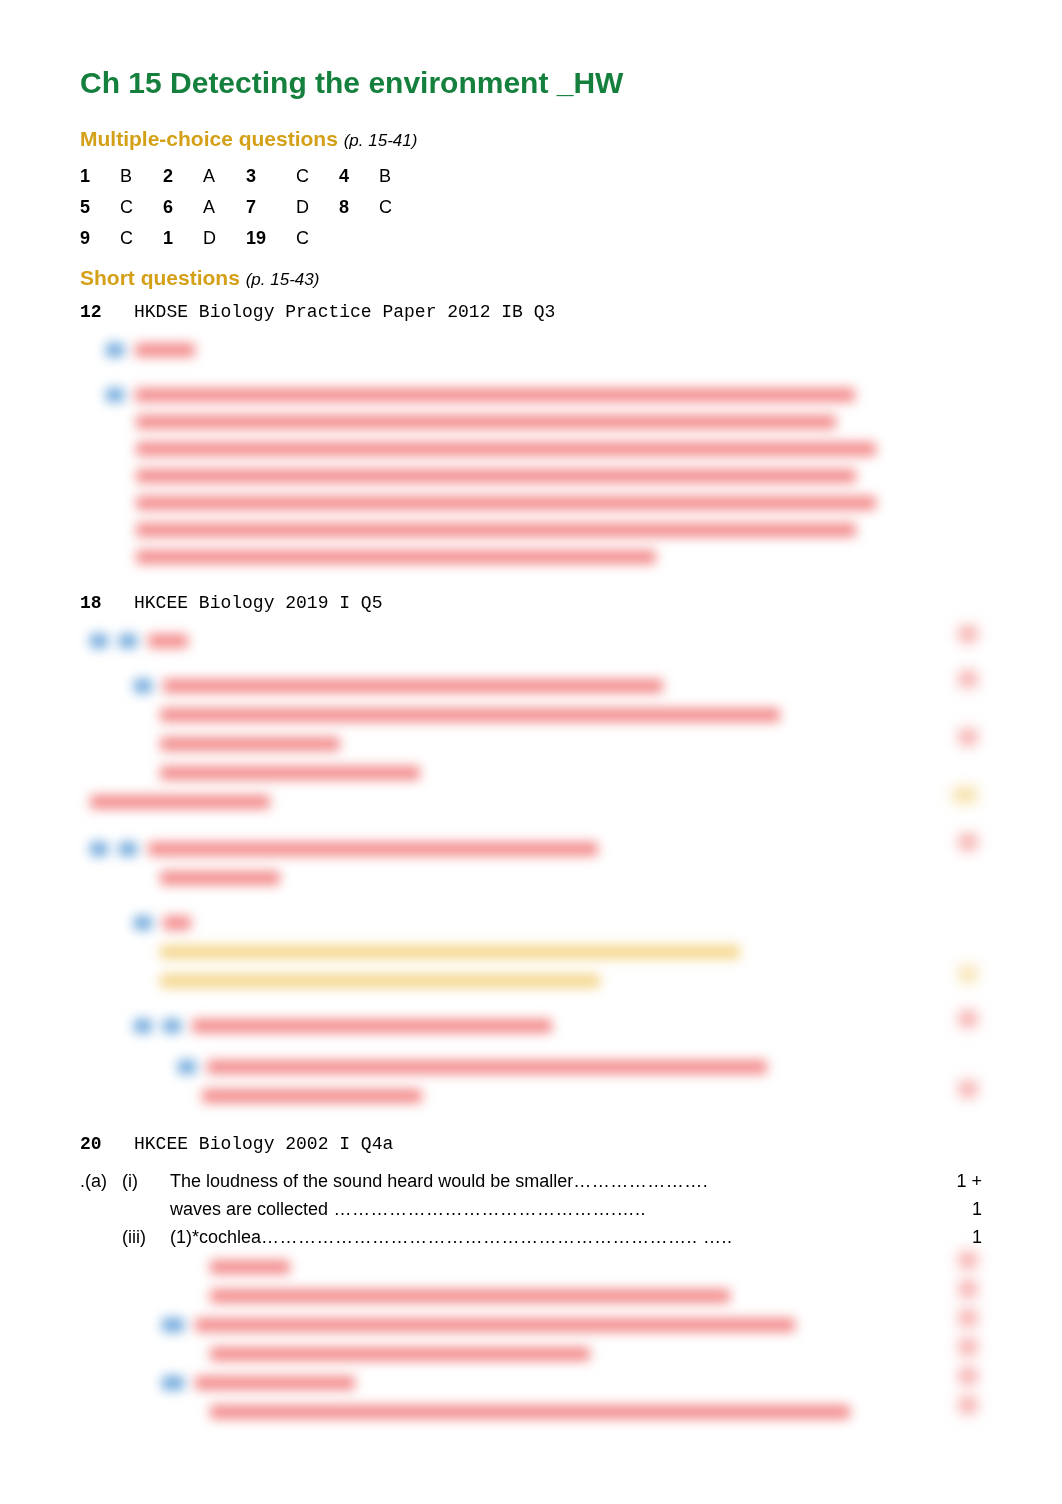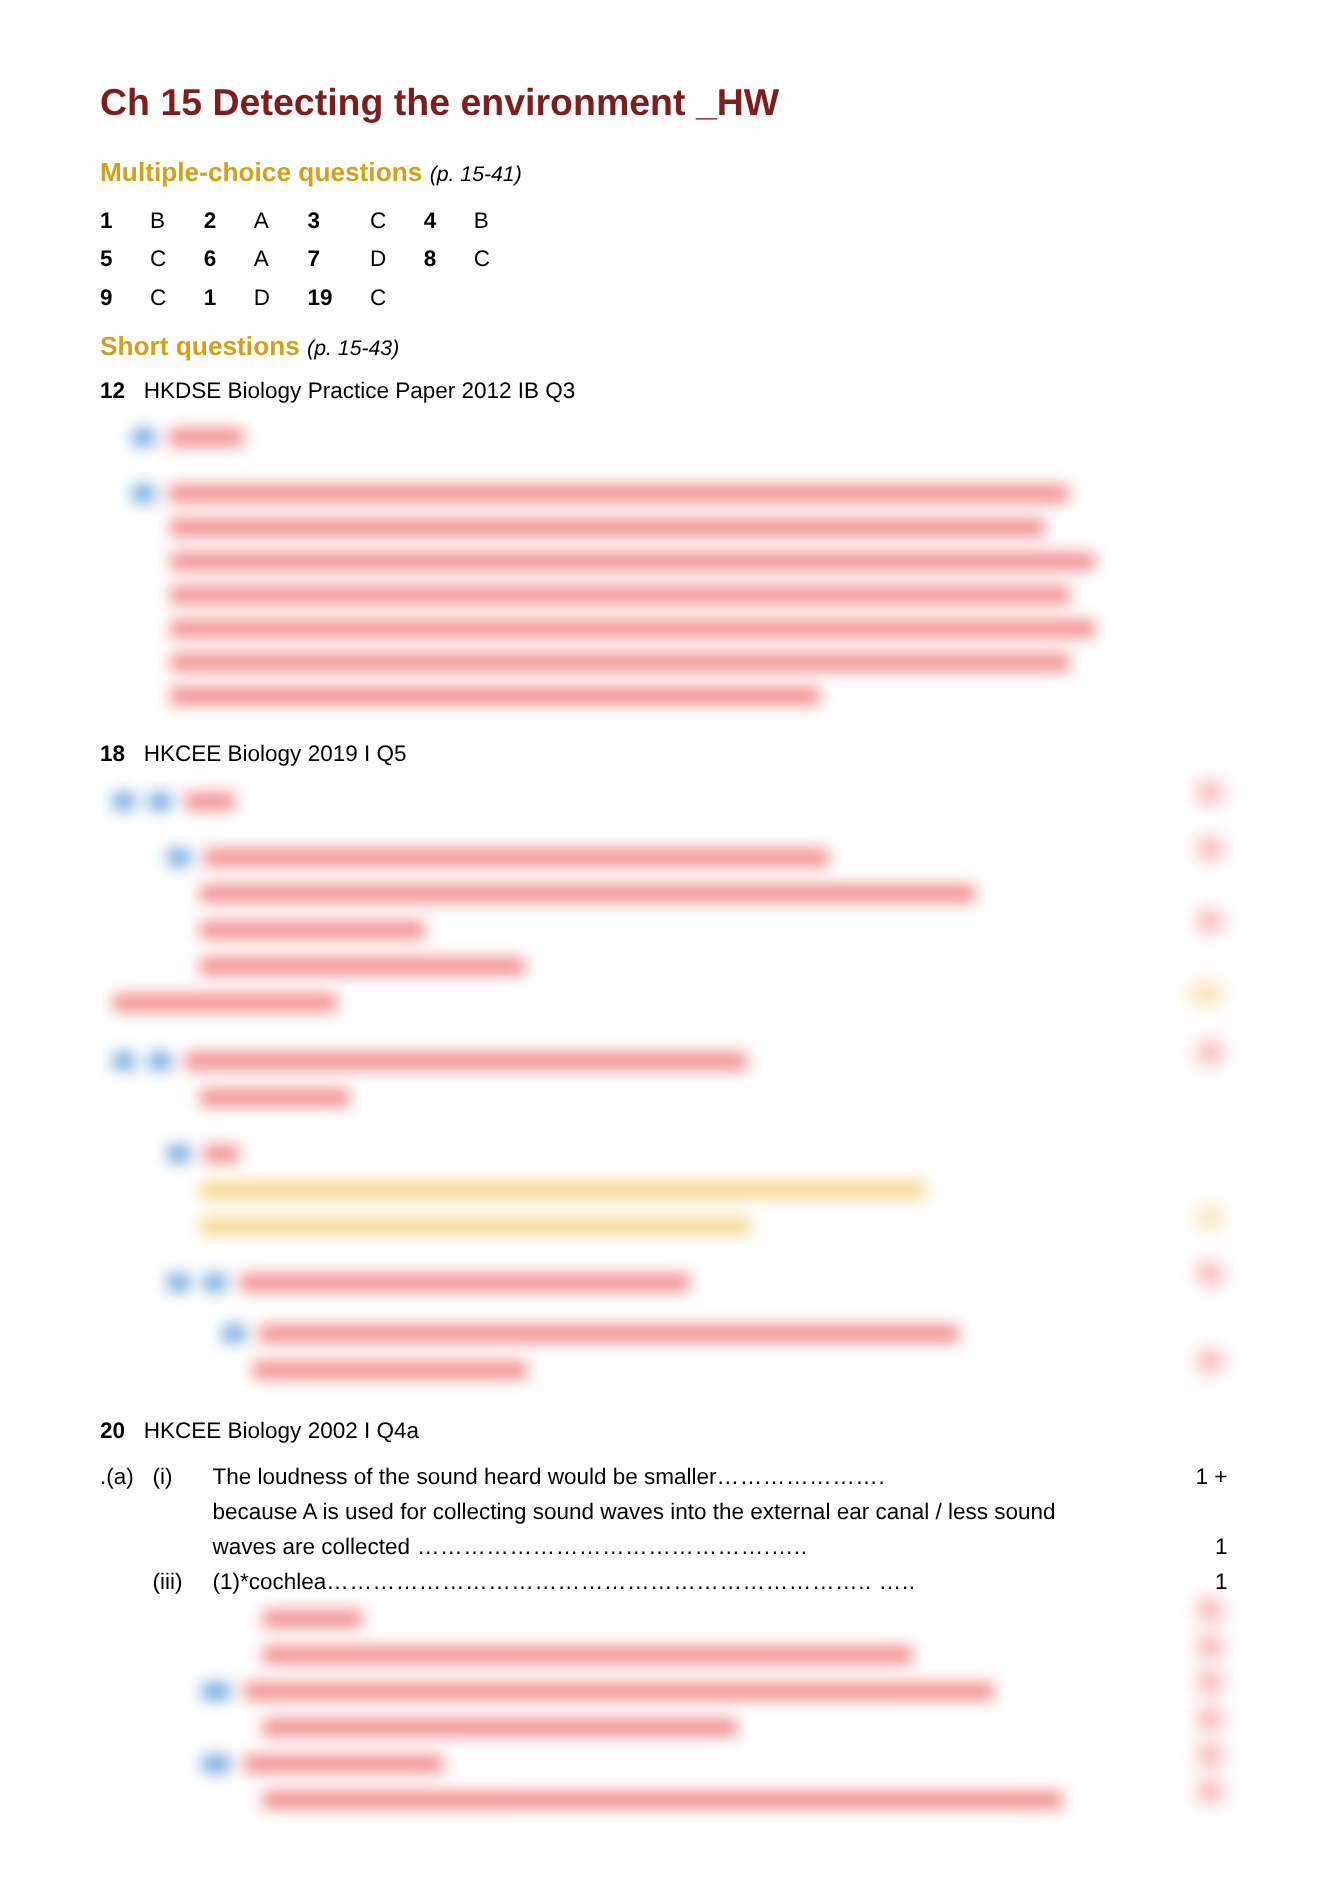--- a/index.html
+++ b/index.html
@@ -7,21 +7,21 @@
     margin: 0;
     padding: 60px 80px;
     font-family: Arial, 'Helvetica Neue', Helvetica, sans-serif;
     background: #ffffff;
     width: 1062px;
     color: #000;
     font-size: 18px;
     line-height: 1.5;
   }
   h1.page-title {
-    color: #7f1d1d;
+    color: #15803d;
     font-size: 30px;
     font-weight: bold;
     margin: 0 0 18px 0;
   }
   .section-heading {
     color: #d4a017;
     font-weight: bold;
     font-size: 21px;
     margin: 8px 0 6px 0;
   }
@@ -35,20 +35,21 @@
     border-collapse: collapse;
     margin: 4px 0 8px 0;
   }
   table.mc td {
     padding: 2px 30px 2px 0;
     font-size: 18px;
   }
   table.mc td.num { font-weight: bold; }
   .q-line {
     margin: 6px 0 10px 0;
+    font-family: Liberation Mono, monospace;
   }
   .q-line .qnum { font-weight: bold; }
   .blur-block {
     filter: blur(6px);
     margin: 8px 0 20px 26px;
   }
   .blur-row {
     display: inline-block;
     background: #f38b8b;
     height: 14px;
@@ -197,27 +198,20 @@
     <div class="cell-b">(i)</div>
     <div class="cell-c">
       <span>The loudness of the sound heard would be smaller</span><span class="dots">…………………. </span>
       <span class="mark">1 +</span>
     </div>
   </div>
   <div class="row">
     <div class="cell-a"></div>
       <div class="cell-b"></div>
     <div class="cell-c">
-      <span>because A is used for collecting sound waves into the external ear canal / less sound</span>
-    </div>
-  </div>
-  <div class="row">
-    <div class="cell-a"></div>
-      <div class="cell-b"></div>
-    <div class="cell-c">
       <span>waves are collected</span><span class="dots"> ……………………………………….….. </span>
       <span class="mark">1</span>
     </div>
   </div>
   <div class="row">
     <div class="cell-a"></div>
     <div class="cell-b">(iii)</div>
     <div class="cell-c">
       <span>(1)</span><span>*cochlea</span><span class="dots">…………………………………………………………….. ….. </span>
       <span class="mark">1</span>

